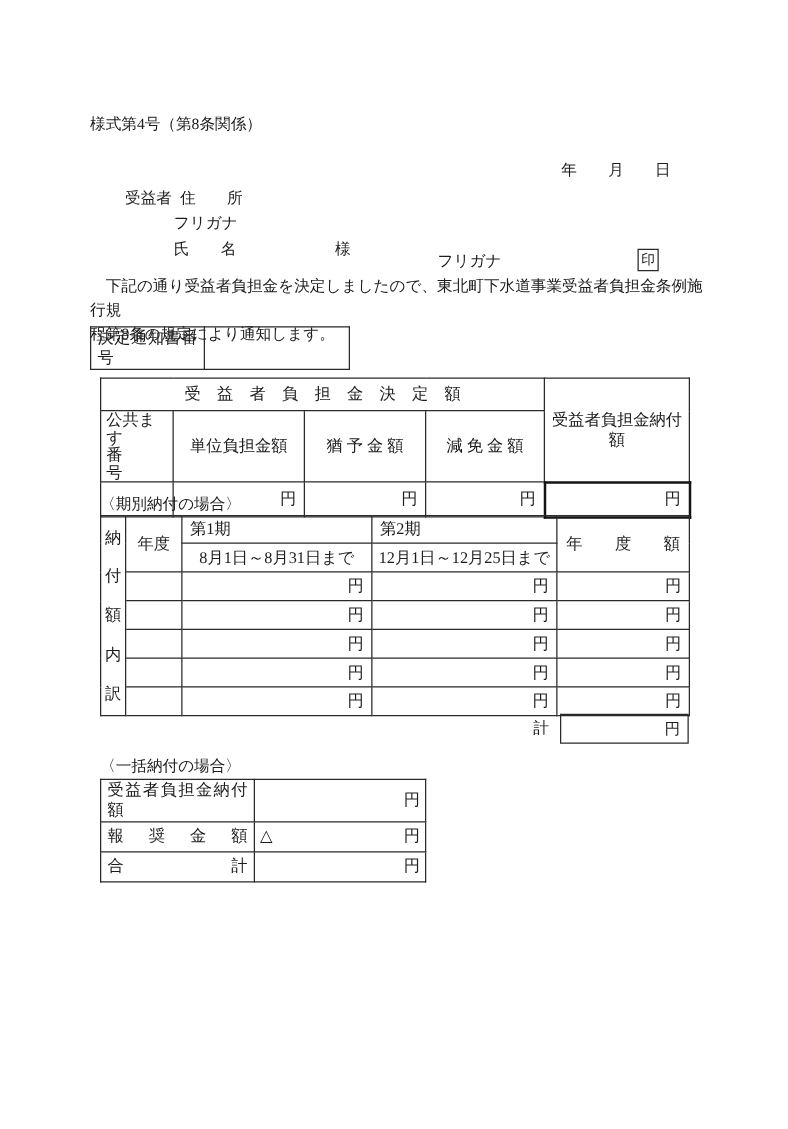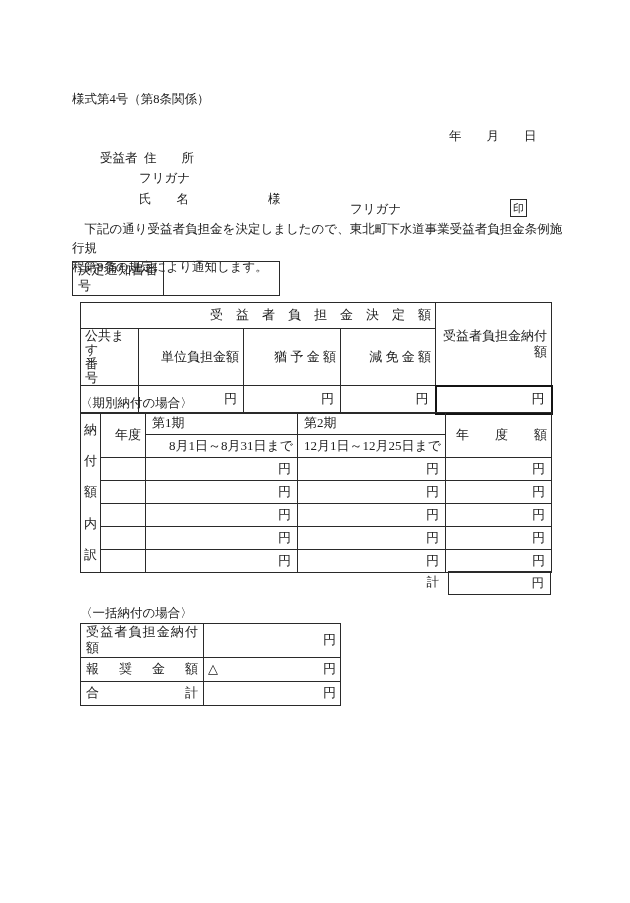--- a/index.html
+++ b/index.html
@@ -25,21 +25,21 @@
     text-align:center;
   }
   .paragraph { left:72px; top:208px; width:502px; }
   .paragraph div { line-height:19px; }
 
   table { border-collapse:collapse; table-layout:fixed; }
   td {
     border:1px solid #2a2a2a; padding:0 4px;
     font-size:13px; vertical-align:middle; overflow:hidden;
   }
-  .center { text-align:right; }
+  .center { text-align:center; }
   .yen-cell { text-align:right; padding-right:6px; }
   .thick { border:2px solid #141414; }
   .justify-label { text-align:justify; text-align-last:justify; padding:0 5px; }
 
   .notice-table { left:72px; top:249px; }
   .notice-table td { height:24px; }
 
   .main-table { left:80px; top:290px; }
   .masu-lines div { line-height:14px; text-align:left; }
 

